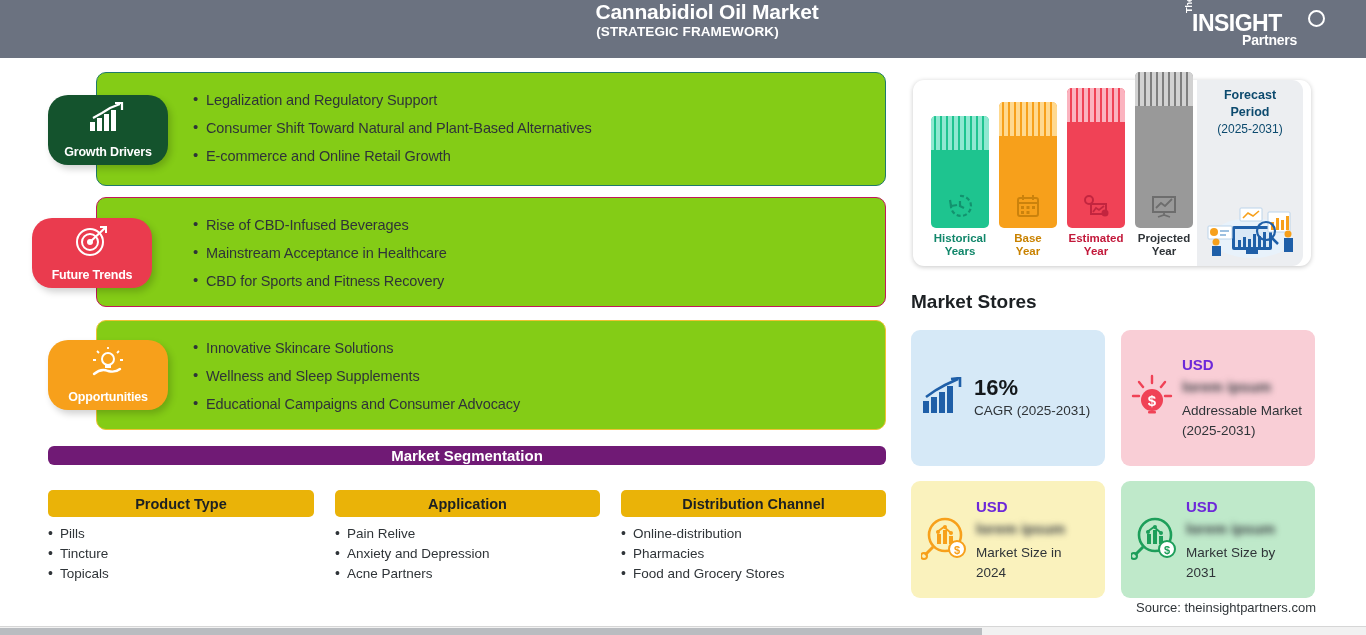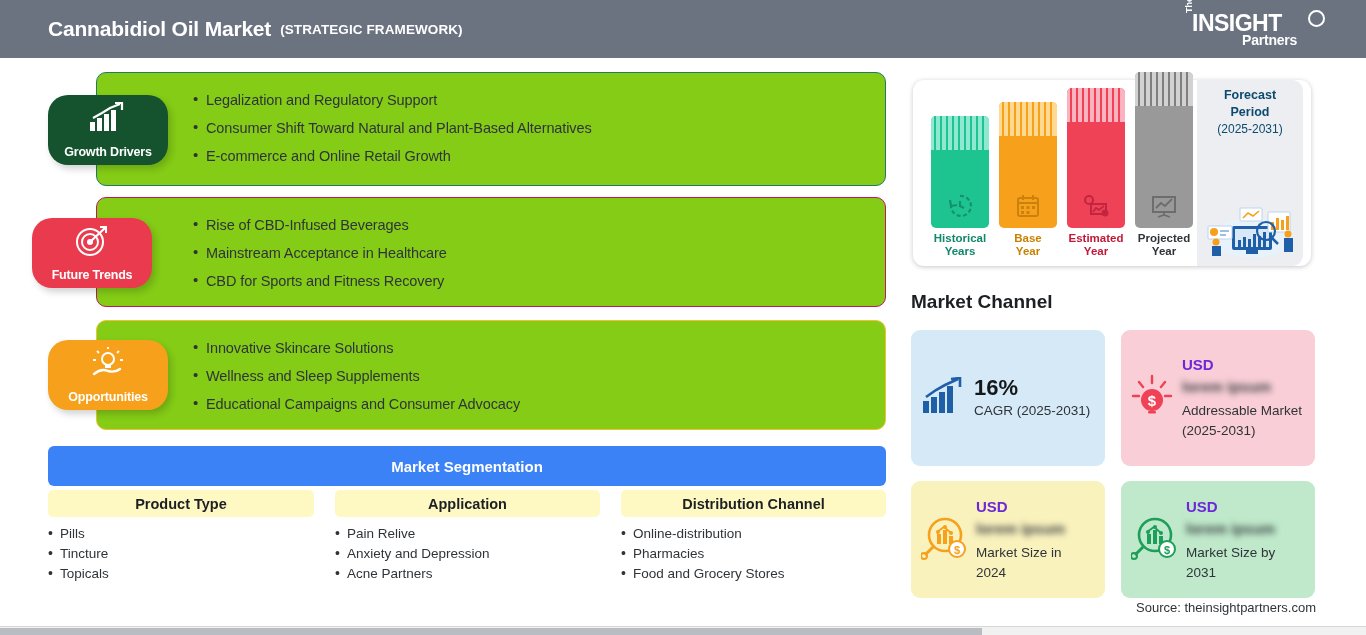--- a/index.html
+++ b/index.html
@@ -7,21 +7,21 @@
     width: 1366px; height: 635px;
     background: #ffffff;
     font-family: "Liberation Sans", sans-serif;
     overflow: hidden;
   }
   .page { position: relative; width: 1366px; height: 635px; background: #fff; }
 
   
   .header {
     position: absolute; left: 0; top: 0; width: 1366px; height: 58px;
-    background: #6b7280; display: flex; align-items: center;
+    background: #6b7280; display: flex; align-items: center; flex-direction: column;
   }
   .header-title {
     margin-left: 48px; color: #ffffff;
     font-size: 21px; font-weight: bold; letter-spacing: -0.2px;
   }
   .header-sub {
     color: #ffffff; font-size: 13.5px; font-weight: bold;
     margin-left: 9px; letter-spacing: 0.1px;
   }
   .logo {
@@ -76,31 +76,31 @@
   .badge-label {
     color: #fff; font-size: 12.5px; font-weight: bold; letter-spacing: -0.2px;
   }
   .badge-icon { position: absolute; top: 7px; left: 50%; transform: translateX(-50%); }
   .badge-green  { left: 48px; top: 95px;  background: #14532d; }
   .badge-red    { left: 32px; top: 218px; background: #ea3b4e; }
   .badge-orange { left: 48px; top: 340px; background: #f7a01b; }
 
   
   .seg-header {
-    position: absolute; left: 48px; top: 446px; width: 838px; height: 40px;
-    background: #3b82f6; border-radius: 6px;
+    position: absolute; left: 48px; top: 446px; width: 838px; height: 19px;
+    background: #701a75; border-radius: 6px;
     display: flex; align-items: center; justify-content: center;
     color: #fff; font-size: 15px; font-weight: bold;
   }
   .seg-col { position: absolute; top: 490px; }
   .seg-col-1 { left: 48px;  width: 266px; }
   .seg-col-2 { left: 335px; width: 265px; }
   .seg-col-3 { left: 621px; width: 265px; }
   .seg-title {
-    height: 27px; background: #fef9c3; border-radius: 5px;
+    height: 27px; background: #eab308; border-radius: 5px;
     display: flex; align-items: center; justify-content: center;
     font-size: 14.5px; font-weight: bold; color: #1c2023;
   }
   .seg-list { margin-top: 7px; }
   .seg-list li {
     list-style: none; font-size: 13.5px; color: #2f3438;
     line-height: 20px; position: relative; padding-left: 12px;
   }
   .seg-list li::before {
     content: "\2022"; position: absolute; left: 0; top: -1px; font-size: 14px;
@@ -439,21 +439,21 @@
         <circle cx="66" cy="33" r="9" stroke="#1f5fa8" stroke-width="2.2" fill="none"></circle>
         <line x1="72" y1="40" x2="78" y2="46" stroke="#1f5fa8" stroke-width="2.5"></line>
         <circle cx="16" cy="44" r="3.5" fill="#f7a01b"></circle>
         <rect x="12" y="48" width="9" height="10" fill="#1f5fa8"></rect>
         <circle cx="88" cy="36" r="3.5" fill="#f7a01b"></circle>
         <rect x="84" y="40" width="9" height="14" fill="#1f5fa8"></rect>
       </svg>
     </div>
   </div>
 
-  <div class="outlook-title">Market Channel</div>
+  <div class="outlook-title">Market Stores</div>
 
   <div class="ocard ocard-1">
     <span class="ocard-icon">
       <svg width="44" height="38" viewBox="0 0 44 38">
         <rect x="2" y="24" width="6" height="12" fill="#1f5fa8"></rect>
         <rect x="10" y="20" width="6" height="16" fill="#1f5fa8"></rect>
         <rect x="18" y="15" width="6" height="21" fill="#1f5fa8"></rect>
         <rect x="26" y="9" width="6" height="27" fill="#1f5fa8"></rect>
         <path d="M5 20 L15 13 L24 8 L37 2" stroke="#1f5fa8" stroke-width="2.6" fill="none"></path>
         <path d="M30 2 L39 1 L39 10" stroke="#1f5fa8" stroke-width="2.6" fill="none"></path>

